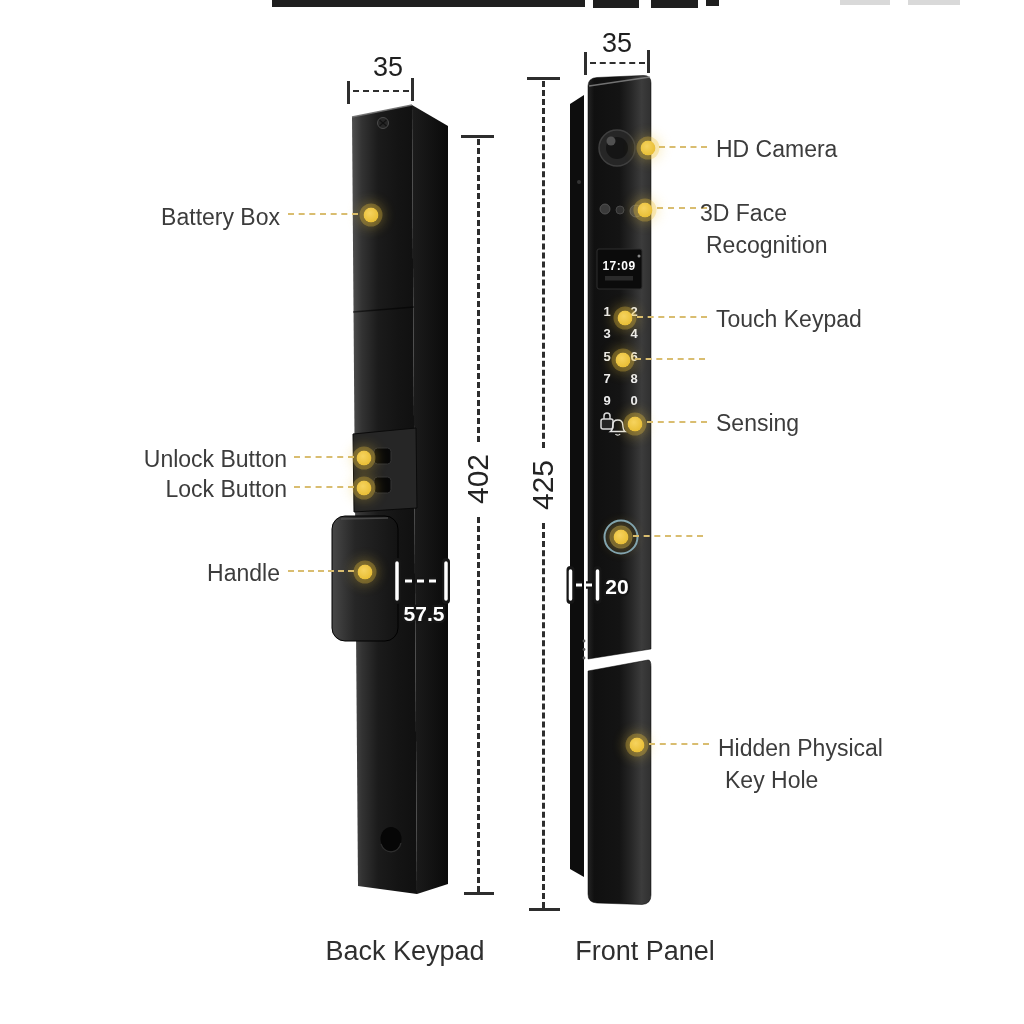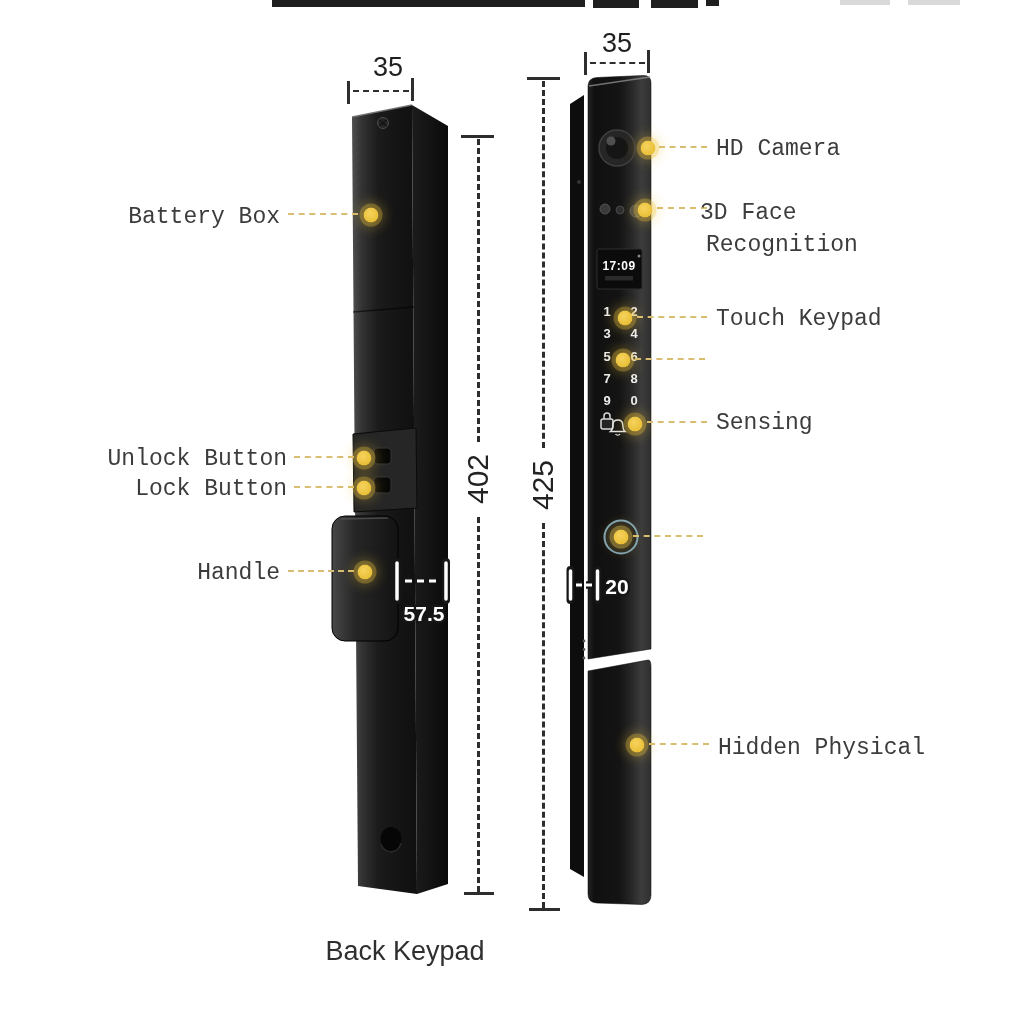--- a/index.html
+++ b/index.html
@@ -1,21 +1,21 @@
 <!DOCTYPE html>
 <html><head>
 <meta charset="utf-8">
 <style>
   html,body{margin:0;padding:0;background:#fff;}
   .canvas{position:relative;width:1024px;height:1024px;background:#fff;overflow:hidden;
           font-family:"Liberation Sans",sans-serif;}
   .art{position:absolute;left:0;top:0;z-index:1;}
   .remnant{position:absolute;background:#1f1f1f;z-index:2;}
   .remnant.light{background:#d9d9d9;}
-  .callout-label{position:absolute;font-size:23px;color:#3c3c3c;white-space:nowrap;line-height:1.15;z-index:4;font-family:Liberation Mono, monospace;}
+  .callout-label{position:absolute;font-size:23px;color:#3c3c3c;white-space:nowrap;line-height:1.15;z-index:4;}
   .two-line div{line-height:32px;}
   .connector{position:absolute;height:0;border-top:2.5px dashed #d9bd70;z-index:3;}
   .dot{position:absolute;width:15px;height:15px;border-radius:50%;
        background:radial-gradient(circle at 42% 38%, #f6d35e, #e9bf37 70%);
        box-shadow:0 0 0 4px rgba(238,196,60,.30), 0 0 12px 6px rgba(238,196,60,.28);
        transform:translate(-50%,-50%);z-index:5;}
   .dim-num{position:absolute;font-size:27px;color:#1f1f1f;transform:translateX(-50%);z-index:4;}
   .dim-bar-v{position:absolute;width:3px;height:23px;background:#2e2e2e;z-index:4;}
   .dim-dash-h{position:absolute;height:0;border-top:2.5px dashed #2e2e2e;z-index:4;}
   .vline{position:absolute;width:0;border-left:3px dashed #2d2d2d;z-index:3;}
@@ -217,17 +217,19 @@
   <div class="connector" style="left:647px;top:421px;width:60px"></div>
   <div class="callout-label" style="left:716px;top:410px">Sensing</div>
 
   <div class="dot" style="left:621px;top:537px"></div>
   <div class="connector" style="left:633px;top:535px;width:70px"></div>
 
   <div class="dot" style="left:637px;top:745px"></div>
   <div class="connector" style="left:649px;top:743px;width:60px"></div>
   <div class="callout-label two-line" style="left:718px;top:732px">
     <div>Hidden Physical</div>
+    <div style="margin-left:7px">Key Hole</div>
   </div>
 
   <div class="caption" style="left:405px;top:936px">Back Keypad</div>
+  <div class="caption" style="left:645px;top:936px">Front Panel</div>
 
 </div>
 
 </body></html>

